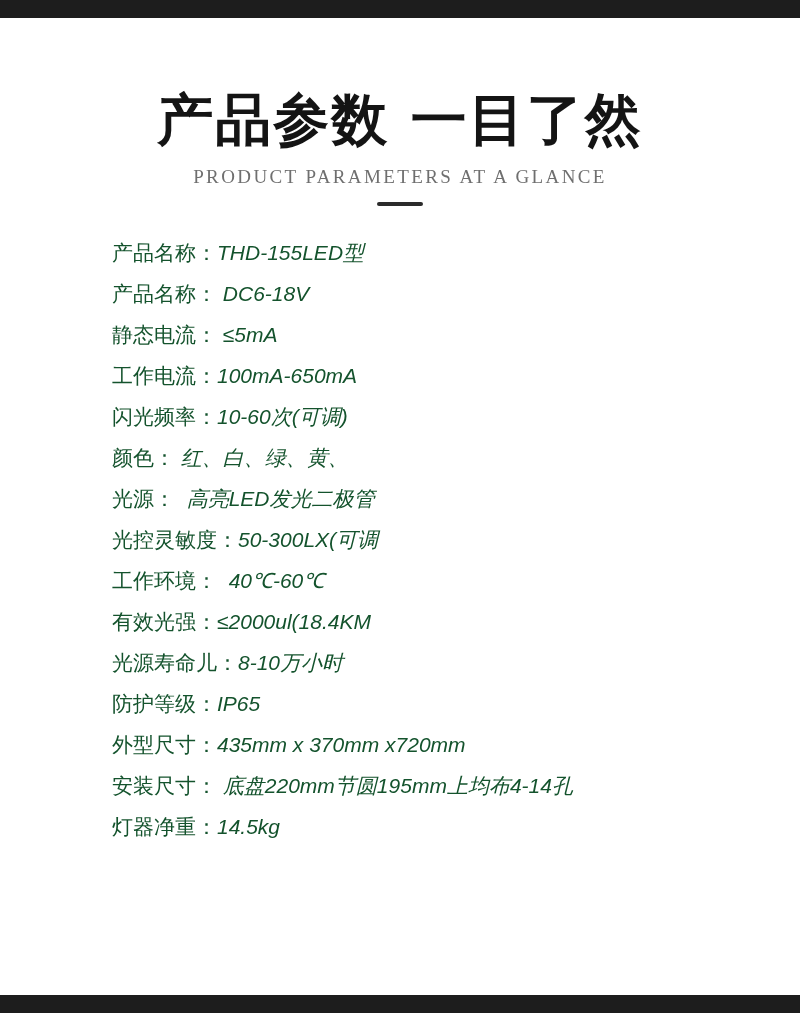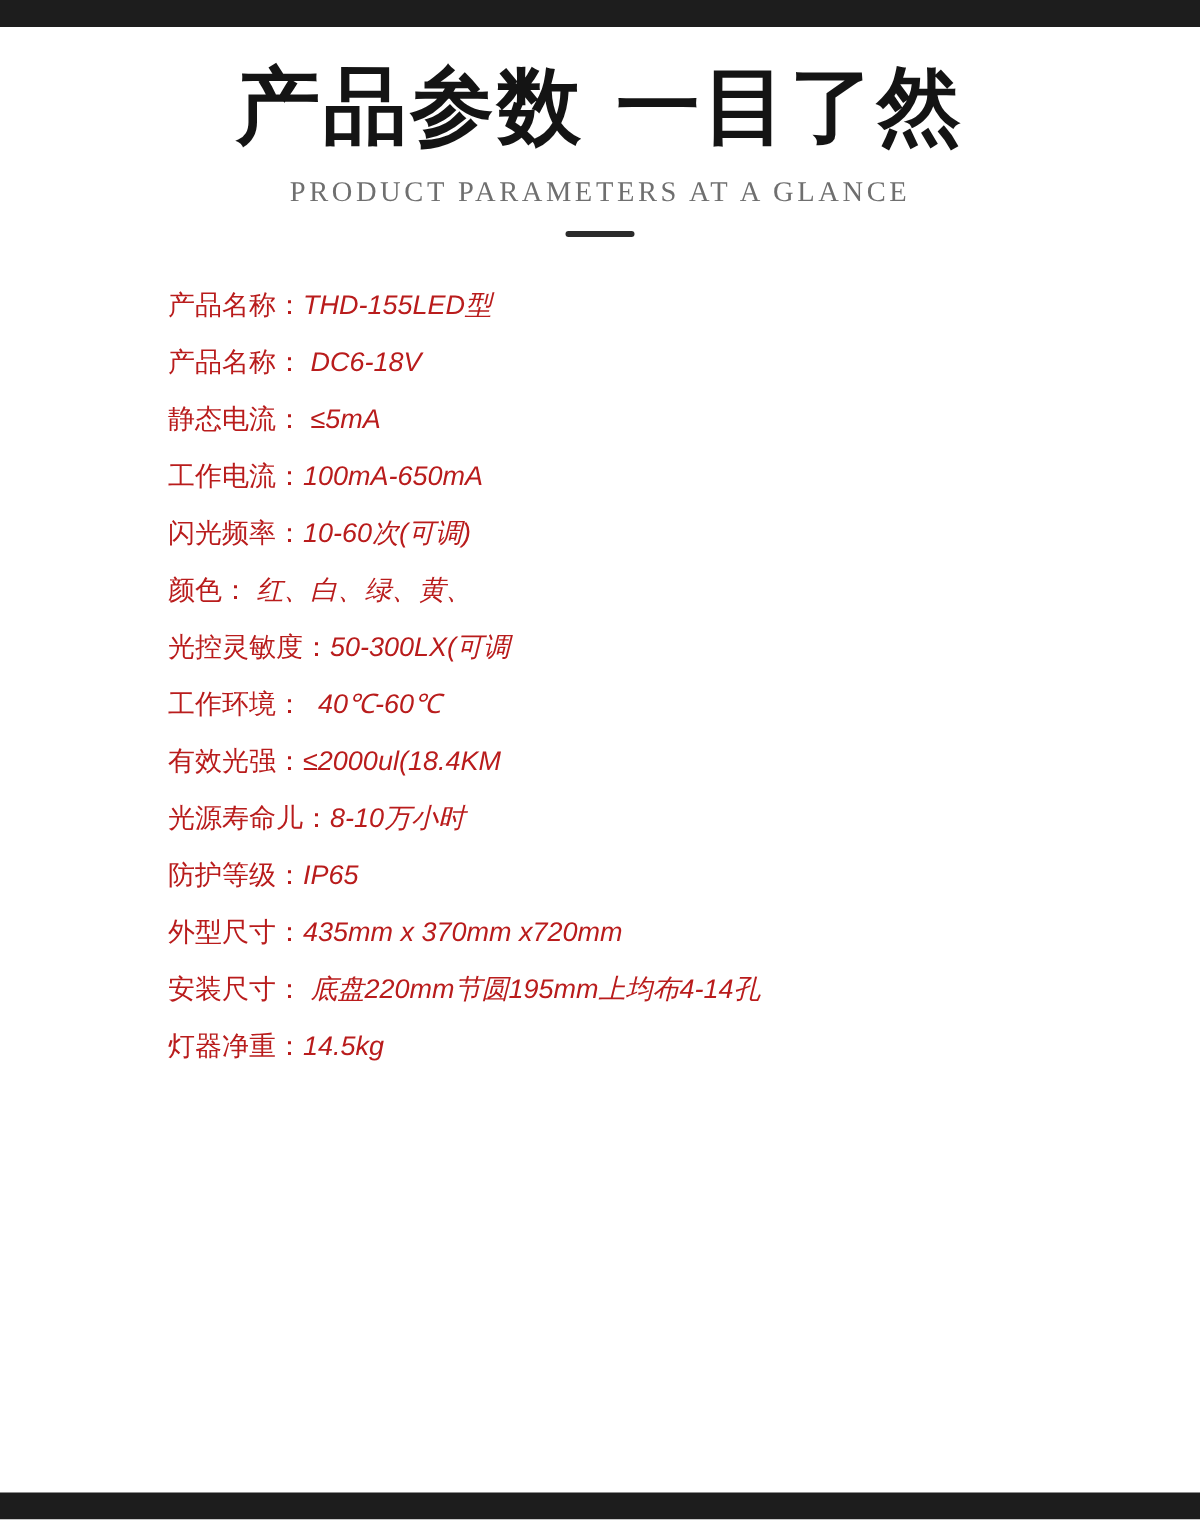--- a/index.html
+++ b/index.html
@@ -24,20 +24,21 @@
     width: 100%;
     height: 18px;
     background: #1d1d1d;
     position: absolute;
     left: 0;
     bottom: 0;
   }
   .page {
     padding: 0 40px;
     box-sizing: border-box;
+    margin-top: 48px;
   }
   .header {
     text-align: center;
     padding-top: 22px;
   }
   .title {
     font-family: "DejaVu Sans", sans-serif;
     font-weight: 700;
     font-size: 56px;
     letter-spacing: 2px;
@@ -60,22 +61,22 @@
     border-radius: 2px;
   }
   .spec-list {
     margin-top: 26px;
     padding-left: 72px;
     padding-right: 20px;
   }
   .spec-row {
     display: flex;
     align-items: center;
-    font-size: 18px;
-    color: #b91c1c;
+    font-size: 21px;
+    color: #14532d;
     line-height: 1.0;
     padding: 10px 0 10px 0;
     white-space: pre;
   }
   .spec-label {
     flex: 0 0 auto;
   }
   .spec-value {
     flex: 0 1 auto;
     font-style: italic;
@@ -119,20 +120,24 @@
     <div class="spec-row">
       <span class="spec-label">闪光频率：</span>
       <span class="spec-value">10-60次(可调)</span>
     </div>
 
     <div class="spec-row">
       <span class="spec-label">颜色：</span>
       <span class="spec-value"> 红、白、绿、黄、</span>
     </div>
 
+    <div class="spec-row">
+      <span class="spec-label">光源：</span>
+      <span class="spec-value">  高亮LED发光二极管</span>
+    </div>
 
     <div class="spec-row">
       <span class="spec-label">光控灵敏度：</span>
       <span class="spec-value">50-300LX(可调</span>
     </div>
 
     <div class="spec-row">
       <span class="spec-label">工作环境：</span>
       <span class="spec-value">  40℃-60℃</span>
     </div>

